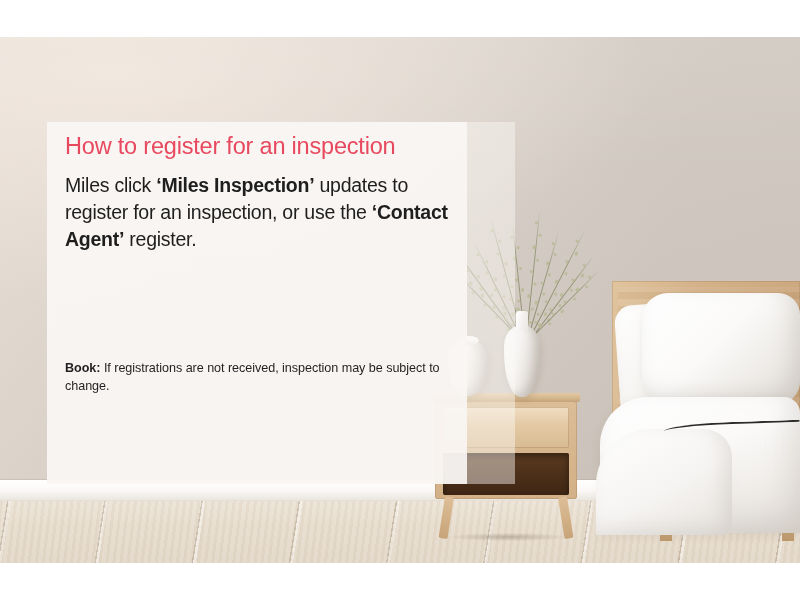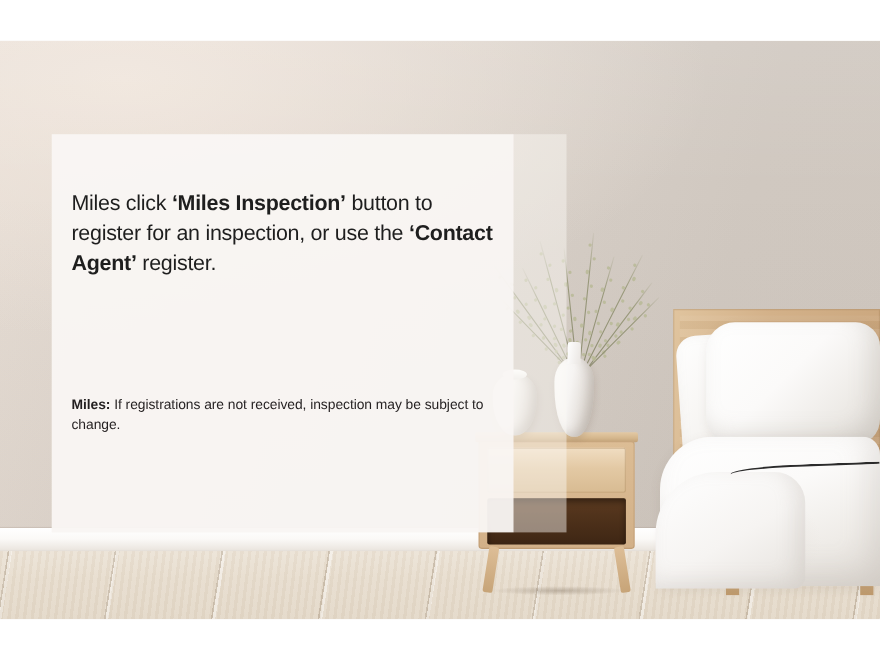--- a/index.html
+++ b/index.html
@@ -358,25 +358,26 @@
       <div class="ns-leg l"></div>
       <div class="ns-leg r"></div>
     </div>
     <div class="vase-a"></div>
     <div class="vase-b"></div>
 
     <div class="panel">
       <div class="panel-fade"></div>
       <div class="panel-inner">
 
-
-        <div class="subhead"><span>Miles click </span><b>‘Miles Inspection’</b><span> button to register for an inspection, or use the </span><b>‘Contact Agent’</b><span> register.</span></div>
-
-
-        <div class="note"><b>Miles:</b><span> If registrations are not received, inspection may be subject to change.</span></div>
+        <div class="headline">How to register for an inspection</div>
+
+        <div class="subhead"><span>Miles click </span><b>‘Miles Inspection’</b><span> updates to register for an inspection, or use the </span><b>‘Contact Agent’</b><span> register.</span></div>
+
+
+        <div class="note"><b>Book:</b><span> If registrations are not received, inspection may be subject to change.</span></div>
 
 
       </div>
     </div>
 
   </div>
 
   <div class="band top"></div>
   <div class="band bottom"></div>
 

